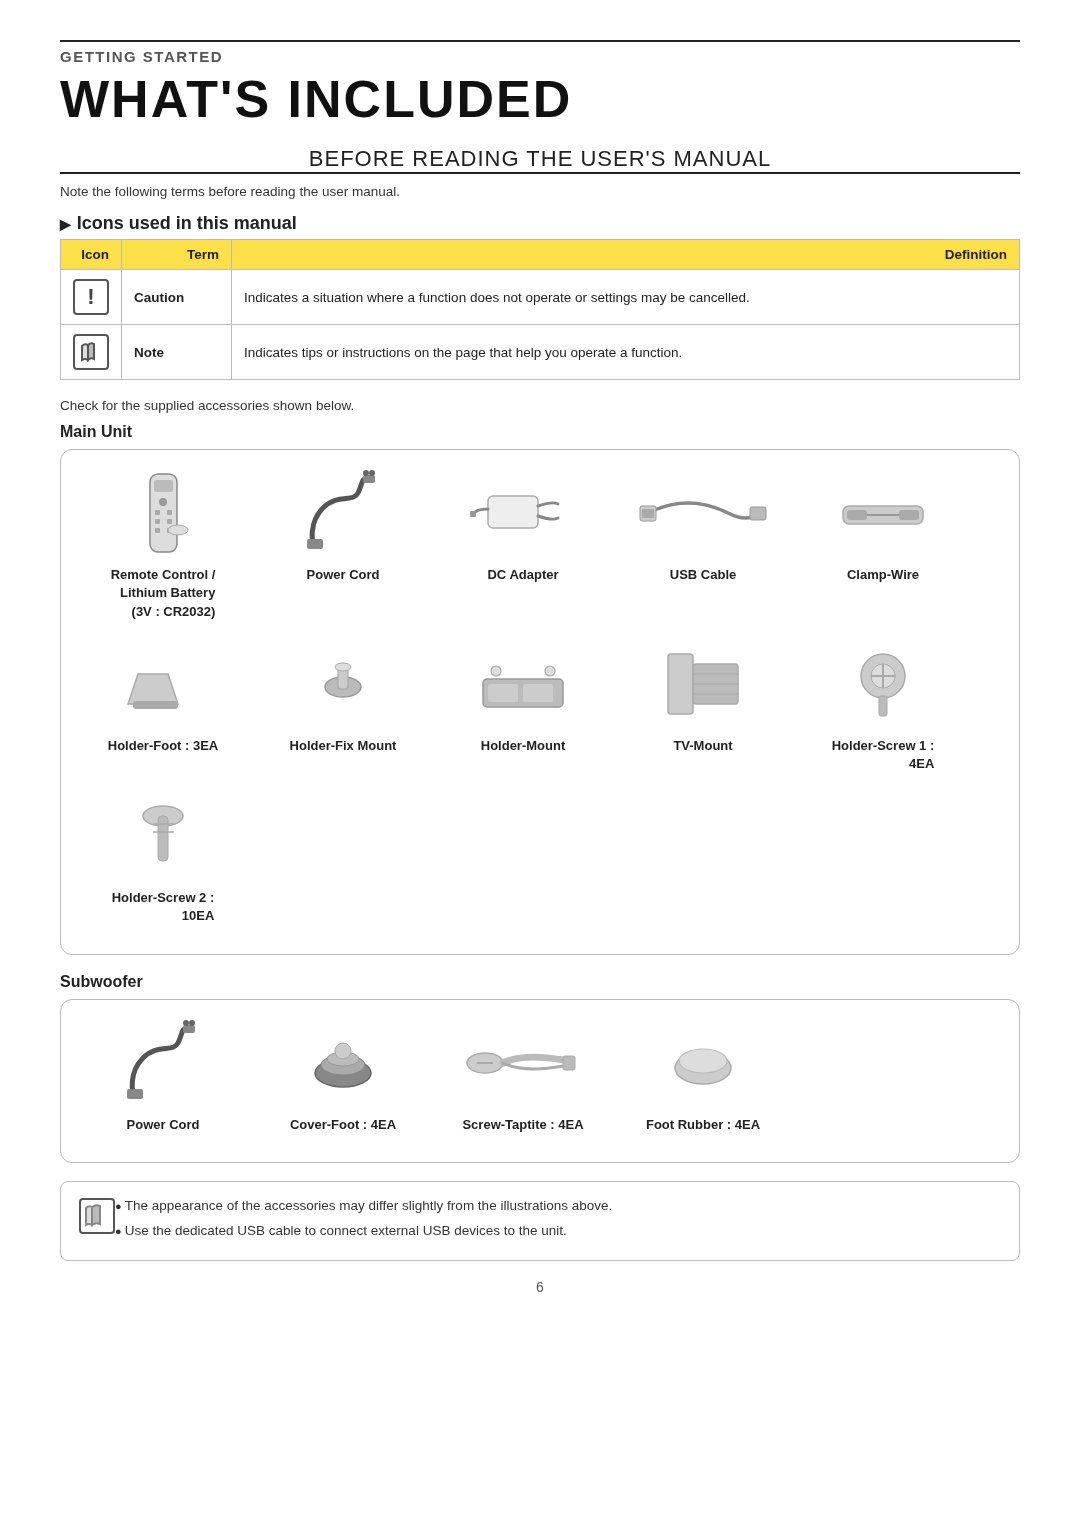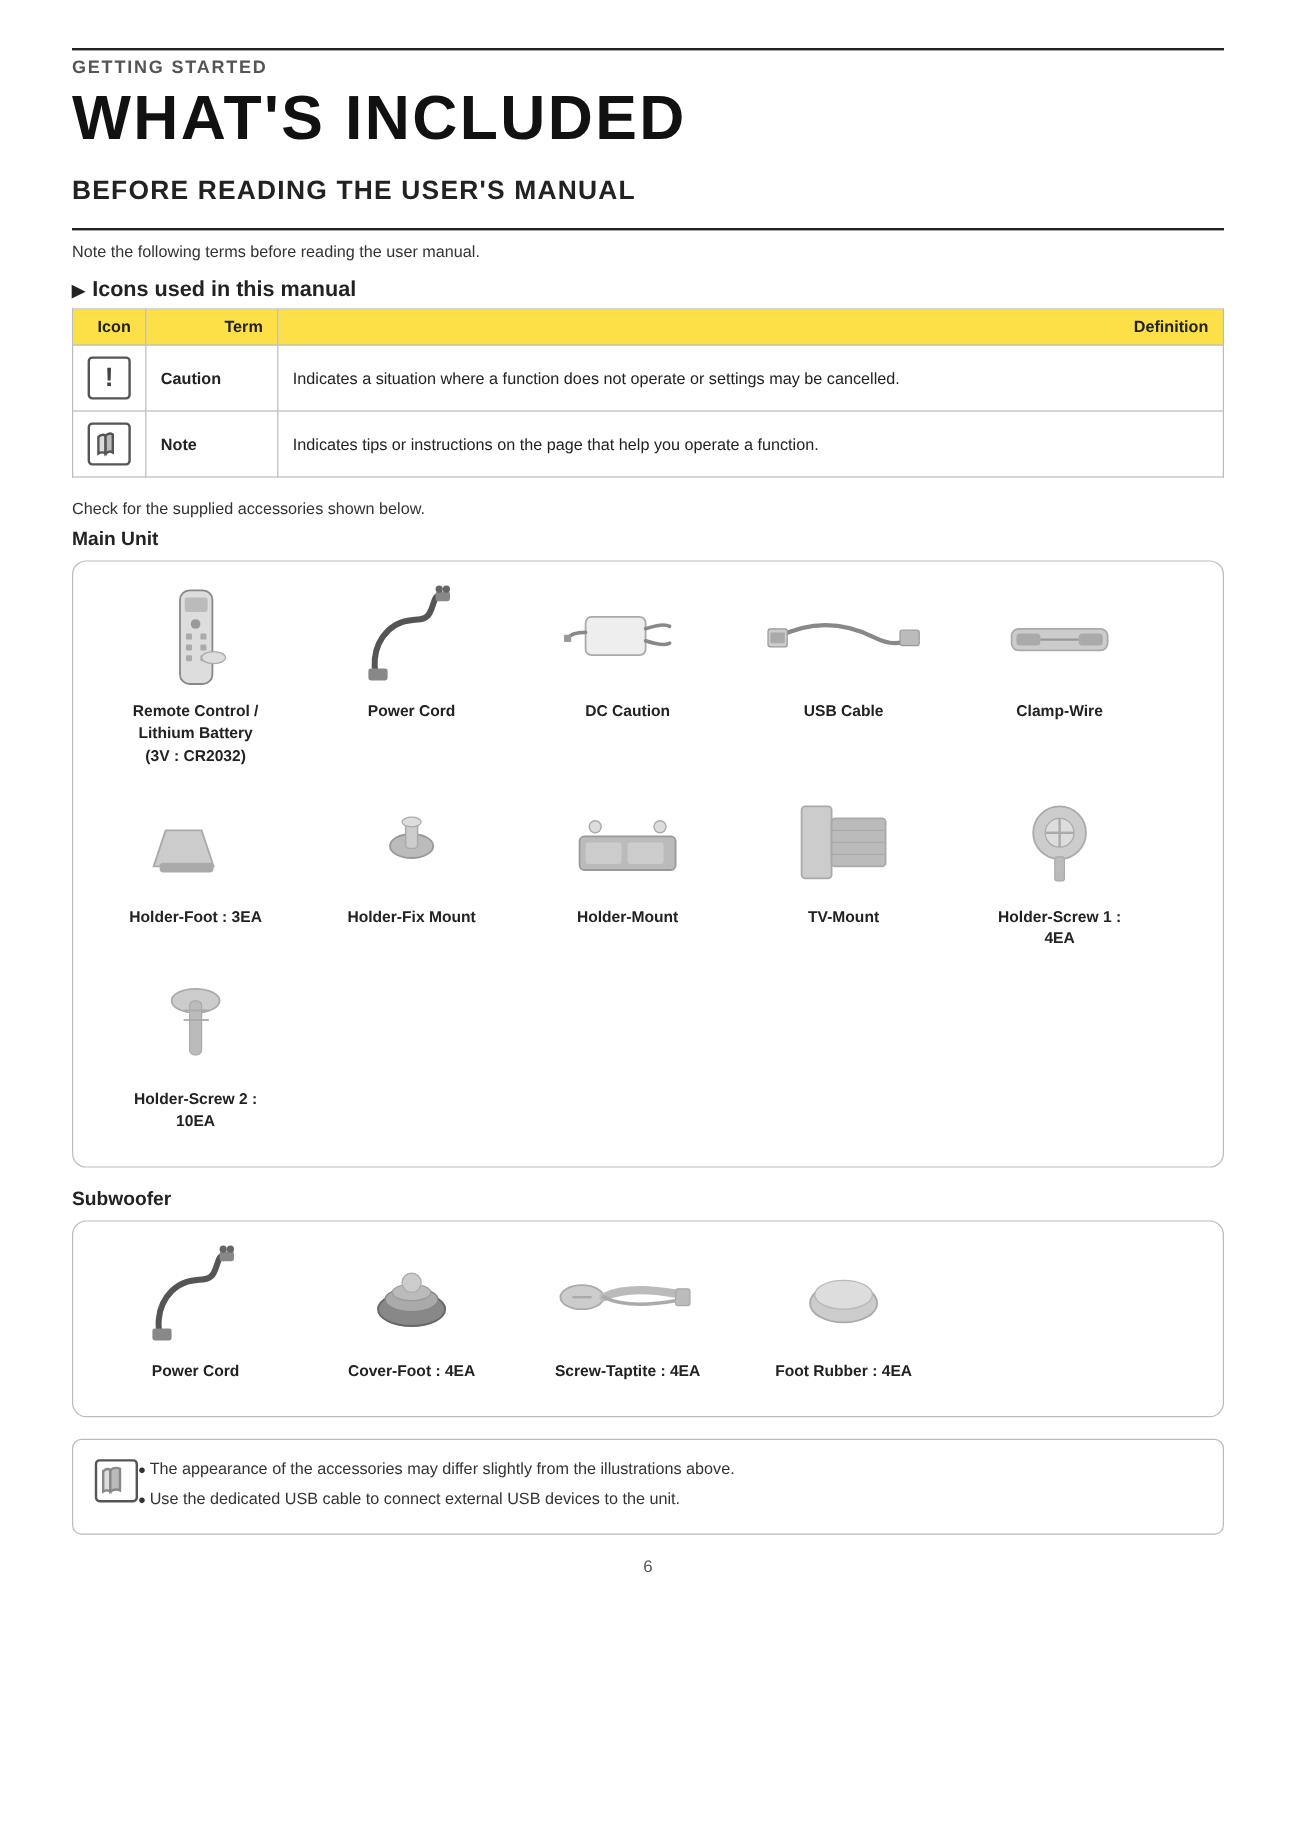--- a/index.html
+++ b/index.html
@@ -28,26 +28,27 @@
       font-size: 52px;
       font-weight: bold;
       letter-spacing: 2px;
       color: #111;
       margin-bottom: 18px;
       line-height: 1.1;
     }
 
     .section-title {
       font-size: 22px;
-      font-weight: 700;
+      font-weight: 400;
       letter-spacing: 1px;
       text-transform: uppercase;
       border-bottom: 2.5px solid #222;
-      padding-bottom: 18px;
+      padding-bottom: 0;
       margin-bottom: 10px;
+      text-align: center;
     }
 
     .subtitle {
       font-size: 18px;
       font-weight: bold;
       margin-bottom: 5px;
       display: flex;
       align-items: center;
       gap: 6px;
     }
@@ -154,21 +155,21 @@
       display: flex;
       align-items: center;
       justify-content: center;
       margin-bottom: 8px;
     }
 
     .accessory-label {
       font-size: 13px;
       font-weight: bold;
       line-height: 1.4;
-      text-align: center;
+      text-align: right;
     }
 
     
     svg { overflow: visible; }
 
     
     .bottom-note {
       display: flex;
       align-items: flex-start;
       border: 1.5px solid #bbb;
@@ -283,21 +284,21 @@
     <div class="accessory-item">
       <div class="img-area">
         <svg width="110" height="75" viewBox="0 0 110 75">
           <rect x="20" y="20" width="50" height="32" rx="5" fill="#eee" stroke="#aaa" stroke-width="1.5"></rect>
           <path d="M70,30 Q85,25 90,28" fill="none" stroke="#888" stroke-width="3" stroke-linecap="round"></path>
           <path d="M70,40 Q85,45 90,42" fill="none" stroke="#888" stroke-width="3" stroke-linecap="round"></path>
           <path d="M20,33 Q8,33 5,38" fill="none" stroke="#888" stroke-width="3" stroke-linecap="round"></path>
           <rect x="2" y="35" width="6" height="6" rx="1" fill="#999"></rect>
         </svg>
       </div>
-      <div class="accessory-label">DC Caution</div>
+      <div class="accessory-label">DC Adapter</div>
     </div>
 
 
     <div class="accessory-item">
       <div class="img-area">
         <svg width="130" height="65" viewBox="0 0 130 65">
           <path d="M10,32 Q50,12 90,32 Q110,42 120,32" fill="none" stroke="#888" stroke-width="3.5" stroke-linecap="round"></path>
           <rect x="2" y="25" width="16" height="15" rx="2" fill="#ccc" stroke="#999" stroke-width="1"></rect>
           <rect x="4" y="28" width="12" height="9" rx="1" fill="#aaa"></rect>
           <rect x="112" y="26" width="16" height="13" rx="2" fill="#bbb" stroke="#999" stroke-width="1"></rect>

